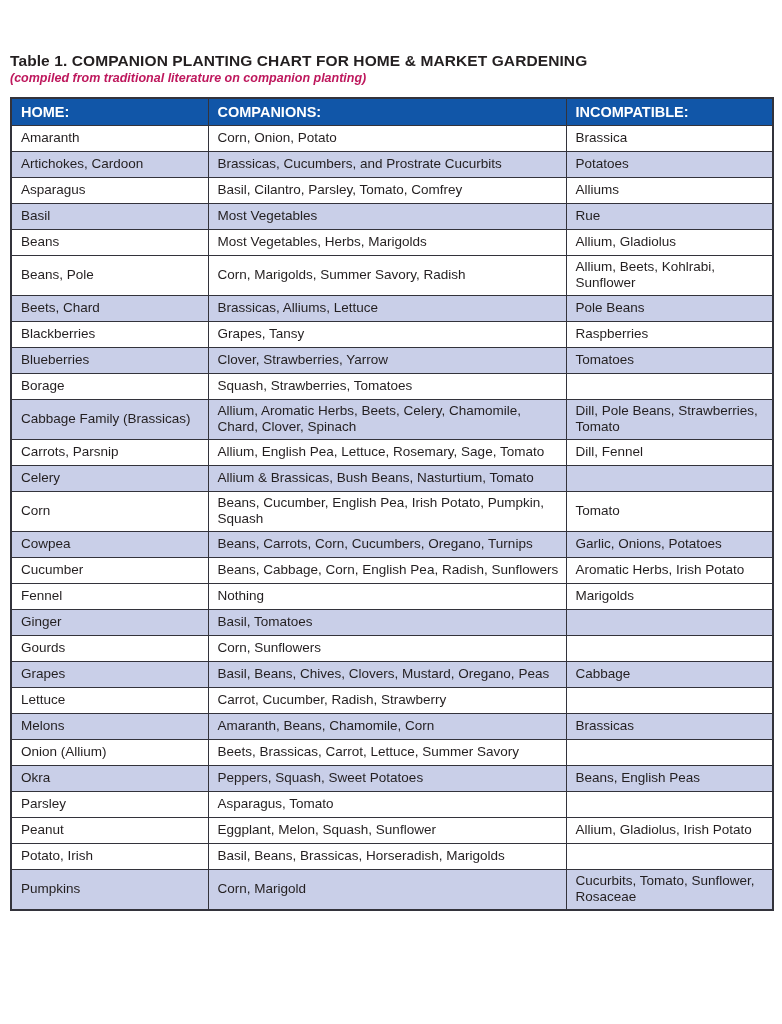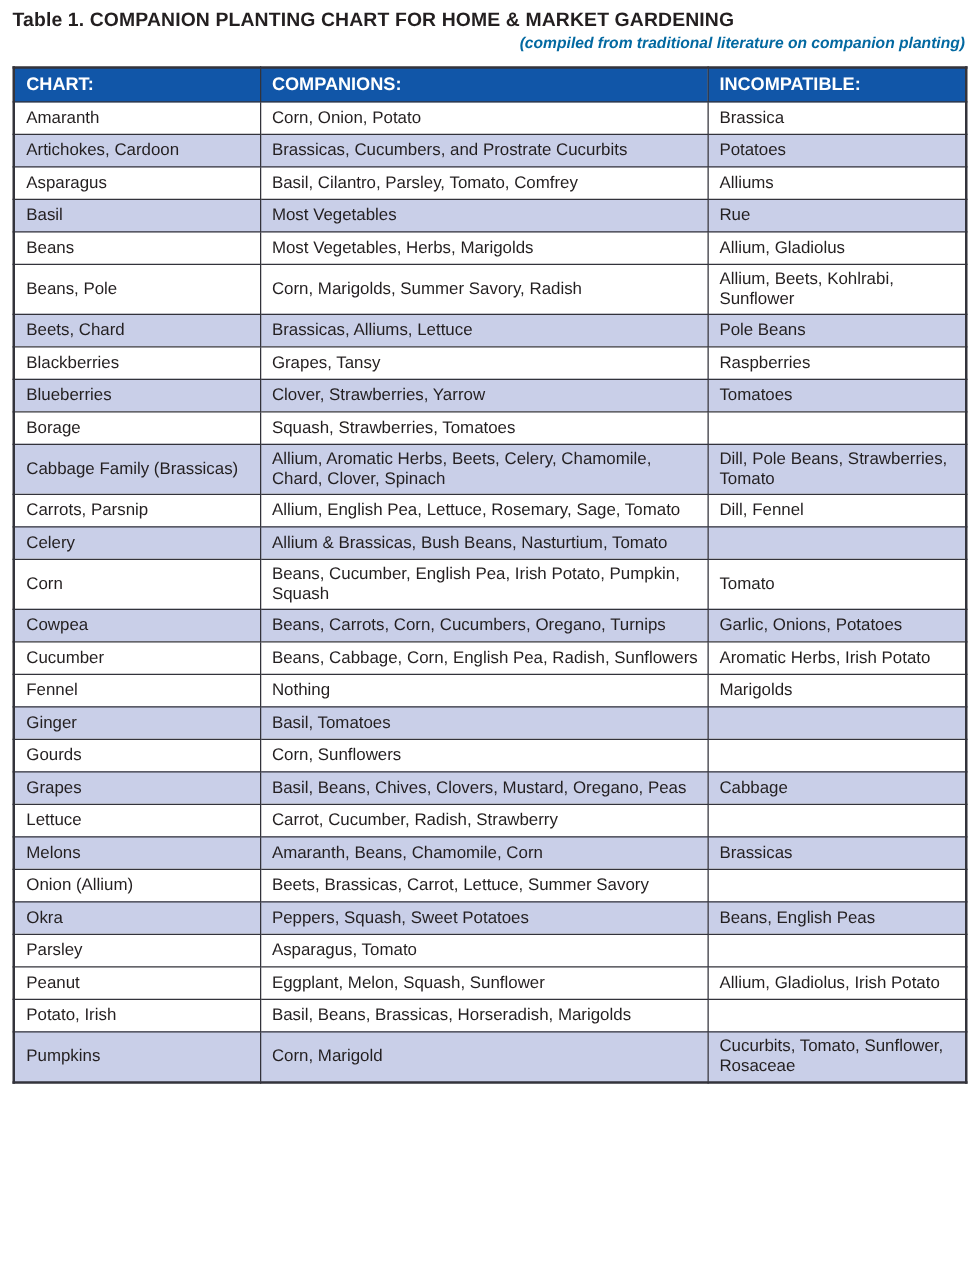--- a/index.html
+++ b/index.html
@@ -6,35 +6,35 @@
     margin: 0;
     padding: 0;
     background: #ffffff;
     font-family: "Liberation Sans", "DejaVu Sans", sans-serif;
     color: #231f20;
   }
   .page {
     width: 782px;
     box-sizing: border-box;
     padding: 6px 10px 10px 10px;
+    margin-top: 44px;
   }
   .table-title {
     font-size: 15.5px;
     font-weight: bold;
     letter-spacing: 0.1px;
     margin: 2px 0 1px 0;
     color: #231f20;
   }
   .table-subtitle {
     font-size: 12.5px;
     font-weight: bold;
     font-style: italic;
     margin: 0 0 12px 0;
-    color: #0369a1;
-    text-align: right;
+    color: #be185d;
   }
   table.companion-table {
     border-collapse: collapse;
     table-layout: fixed;
     width: 762px;
     border: 2.5px solid var(--border-color, #33333b);
   }
   table.companion-table col.col-crop         { width: 197px; }
   table.companion-table col.col-companions   { width: 358px; }
   table.companion-table col.col-incompatible { width: 207px; }
@@ -71,21 +71,21 @@
   <div class="table-subtitle">(compiled from traditional literature on companion planting)</div>
 
   <table class="companion-table">
     <colgroup>
       <col class="col-crop">
       <col class="col-companions">
       <col class="col-incompatible">
     </colgroup>
     <thead>
       <tr>
-        <th>CHART:</th>
+        <th>HOME:</th>
         <th>COMPANIONS:</th>
         <th>INCOMPATIBLE:</th>
       </tr>
     </thead>
     <tbody>
         <tr class="plain">
     <td>Amaranth</td>
     <td>Corn, Onion, Potato</td>
     <td>Brassica</td>
   </tr>

